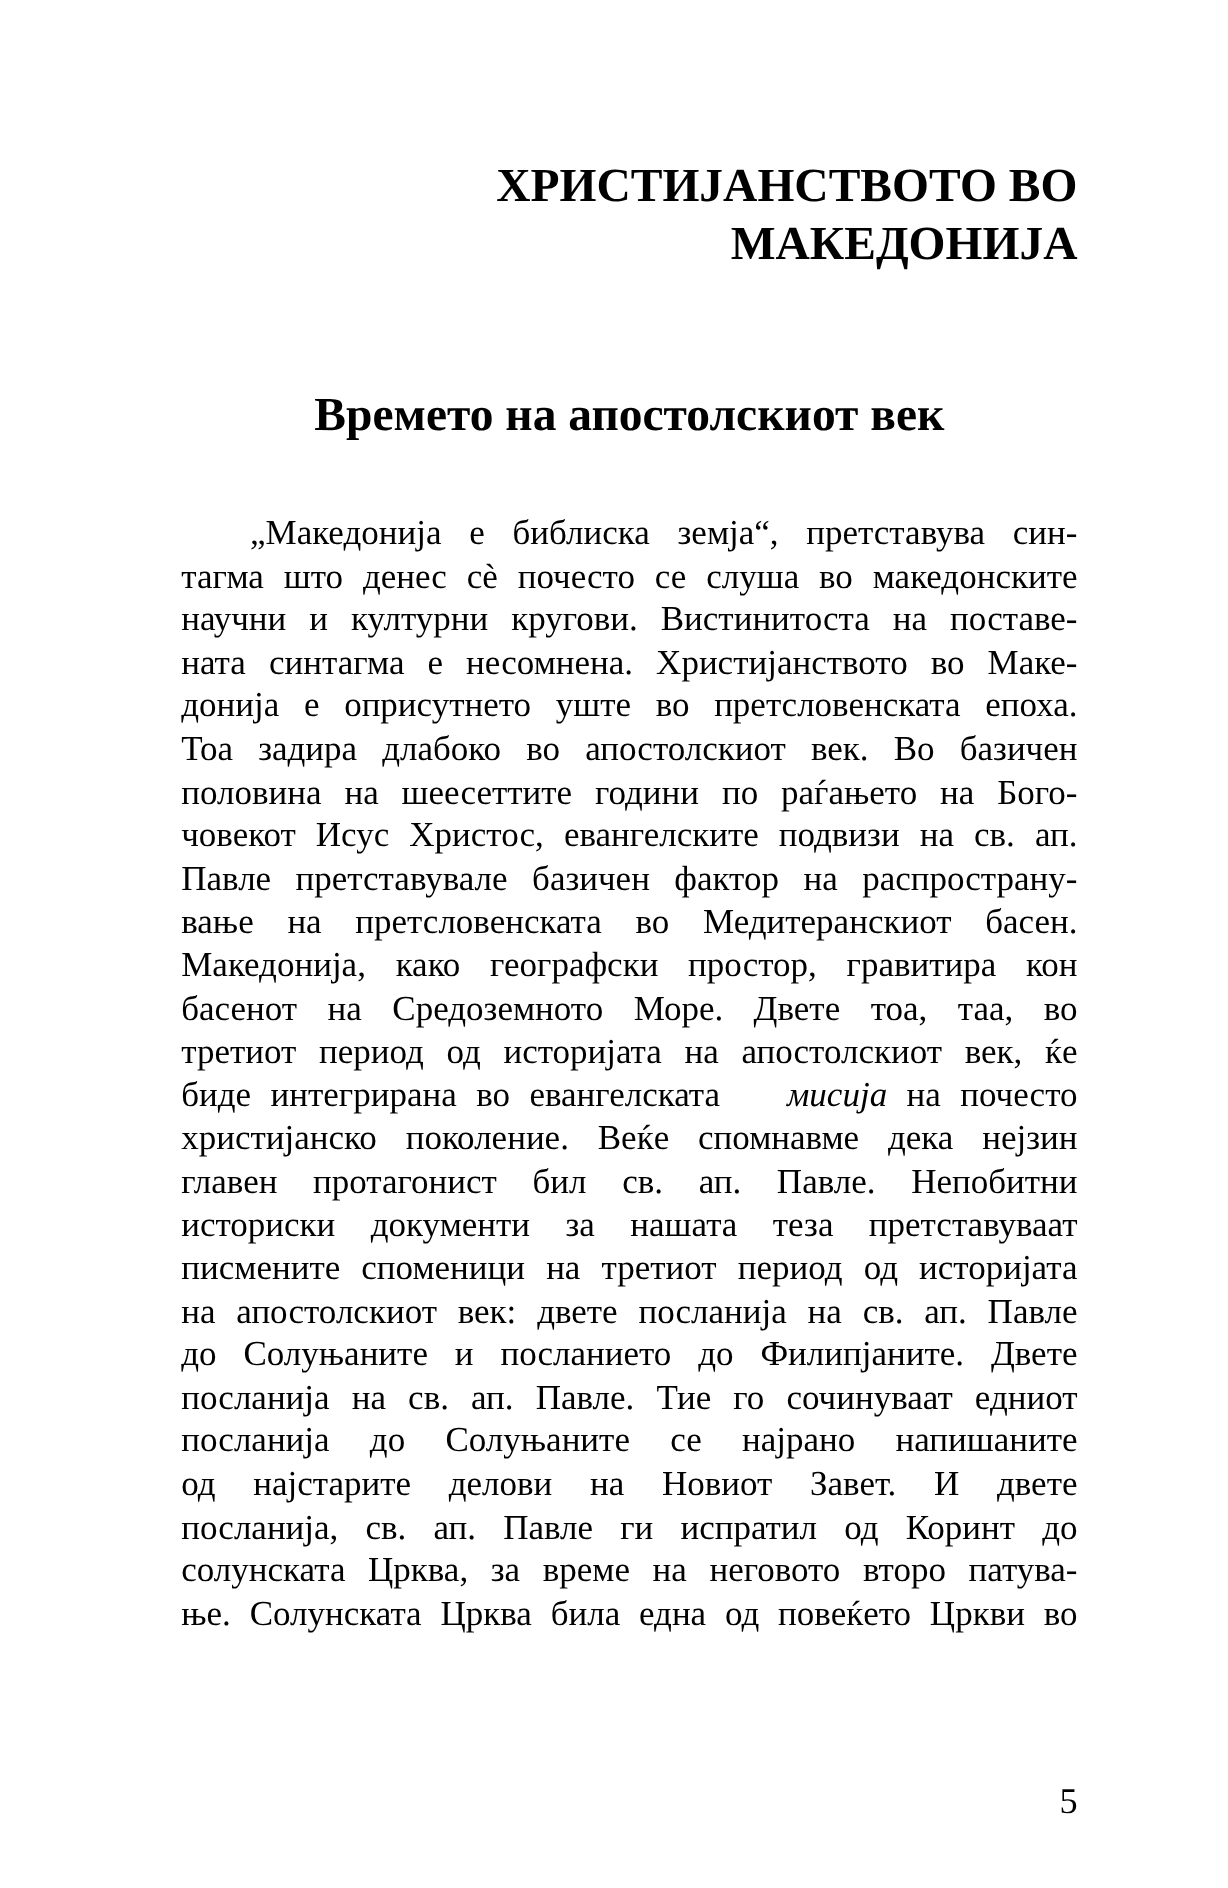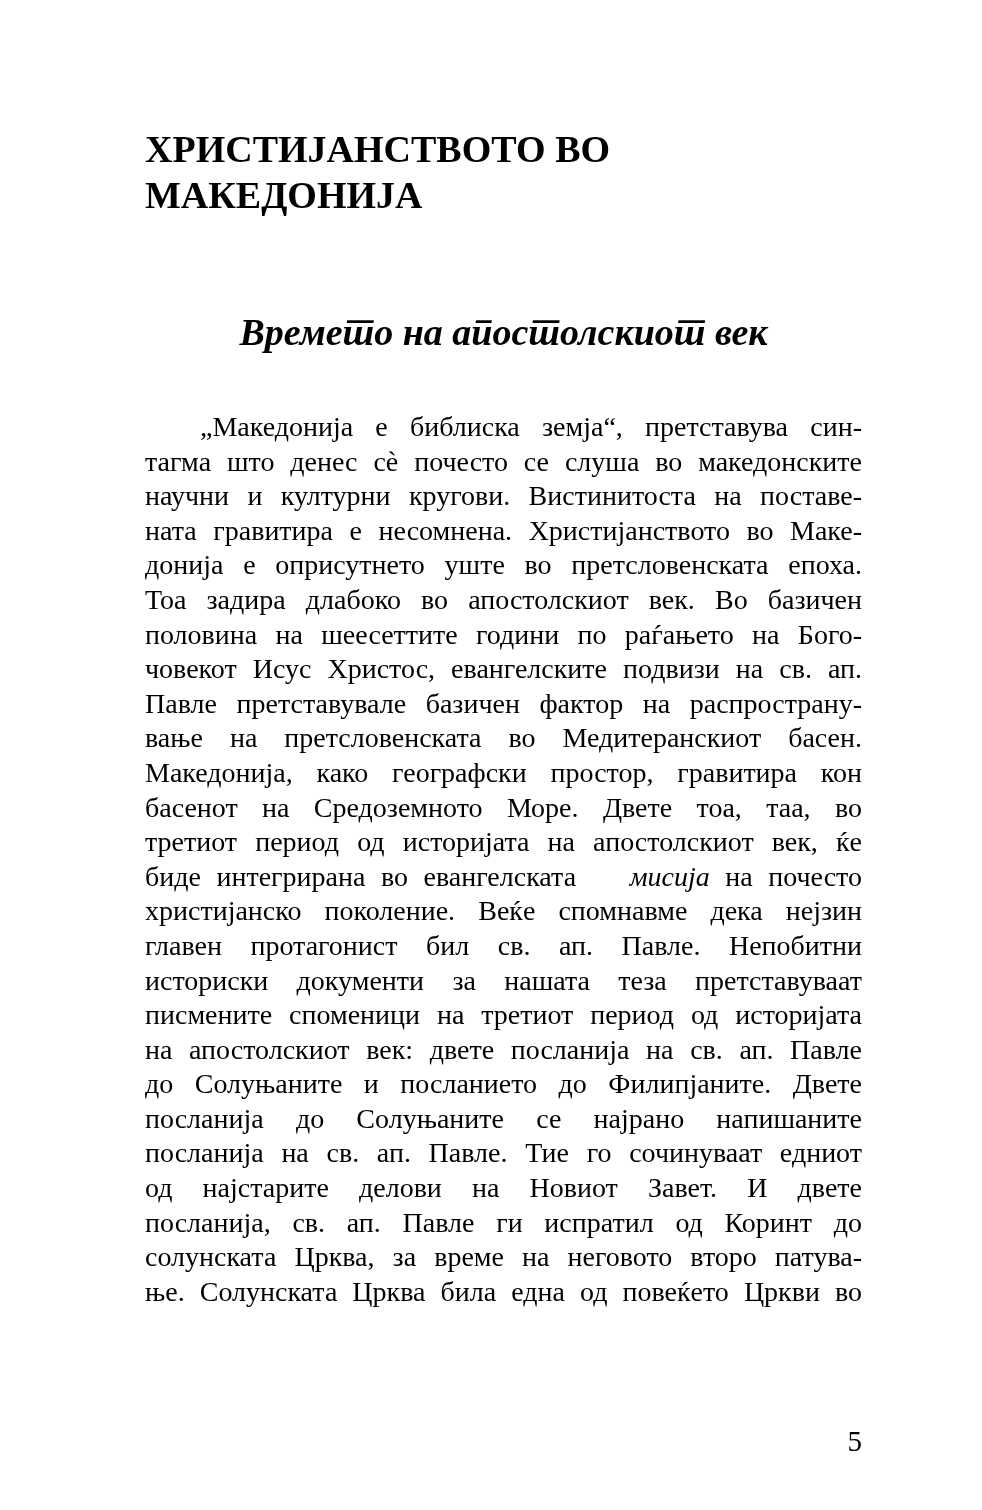--- a/index.html
+++ b/index.html
@@ -15,37 +15,36 @@
     color: #000000;
     font-family: "Liberation Serif", "DejaVu Serif", serif;
     overflow: hidden;
   }
   .chapter-title {
     position: absolute;
     top: 126px;
     left: 145px;
     width: 717px;
     margin: 0;
-    text-align: left;
+    text-align: right;
     font-size: 38px;
     line-height: 46px;
     font-weight: bold;
   }
   .chapter-title span { display: block; }
   .section-heading {
     position: absolute;
     top: 310px;
     left: 145px;
     width: 717px;
     margin: 0;
     text-align: center;
     font-size: 38px;
     line-height: 44px;
     font-weight: bold;
-    font-style: italic;
   }
   .body-text {
     position: absolute;
     top: 410px;
     left: 145px;
     width: 717px;
     font-size: 28px;
     line-height: 34.6px;
     font-kerning: normal;
   }
@@ -79,39 +78,39 @@
     <span>ХРИСТИЈАНСТВОТО ВО</span>
     <span>МАКЕДОНИЈА</span>
   </h1>
 
   <h2 class="section-heading">Времето на апостолскиот век</h2>
 
   <div class="body-text">
       <div class="line indent"><span>„Македонија е библиска земја“, претставува син-</span></div>
       <div class="line"><span>тагма што денес сѐ почесто се слуша во македонските</span></div>
       <div class="line"><span>научни и културни кругови. Вистинитоста на поставе-</span></div>
-      <div class="line"><span>ната гравитира е несомнена. Христијанството во Маке-</span></div>
+      <div class="line"><span>ната синтагма е несомнена. Христијанството во Маке-</span></div>
       <div class="line"><span>донија е оприсутнето уште во претсловенската епоха.</span></div>
       <div class="line"><span>Тоа задира длабоко во апостолскиот век. Во базичен</span></div>
       <div class="line"><span>половина на шеесеттите години по раѓањето на Бого-</span></div>
       <div class="line"><span>човекот Исус Христос, евангелските подвизи на св. ап.</span></div>
       <div class="line"><span>Павле претставувале базичен фактор на распространу-</span></div>
       <div class="line"><span>вање на претсловенската во Медитеранскиот басен.</span></div>
       <div class="line"><span>Македонија, како географски простор, гравитира кон</span></div>
       <div class="line"><span>басенот на Средоземното Море. Двете тоа, таа, во</span></div>
       <div class="line"><span>третиот период од историјата на апостолскиот век, ќе</span></div>
       <div class="line"><span>биде интегрирана во евангелската </span><em>мисија</em><span> на почесто</span></div>
       <div class="line"><span>христијанско поколение. Веќе спомнавме дека нејзин</span></div>
       <div class="line"><span>главен протагонист бил св. ап. Павле. Непобитни</span></div>
       <div class="line"><span>историски документи за нашата теза претставуваат</span></div>
       <div class="line"><span>писмените споменици на третиот период од историјата</span></div>
       <div class="line"><span>на апостолскиот век: двете посланија на св. ап. Павле</span></div>
       <div class="line"><span>до Солуњаните и посланието до Филипјаните. Двете</span></div>
+      <div class="line"><span>посланија на св. ап. Павле. Тие го сочинуваат едниот</span></div>
       <div class="line"><span>посланија до Солуњаните се најрано напишаните</span></div>
-      <div class="line"><span>посланија на св. ап. Павле. Тие го сочинуваат едниот</span></div>
       <div class="line"><span>од најстарите делови на Новиот Завет. И двете</span></div>
       <div class="line"><span>посланија, св. ап. Павле ги испратил од Коринт до</span></div>
       <div class="line"><span>солунската Црква, за време на неговото второ патува-</span></div>
       <div class="line"><span>ње. Солунската Црква била една од повеќето Цркви во</span></div>
     </div>
 
   <div class="page-number">5</div>
 
 </div>
 

